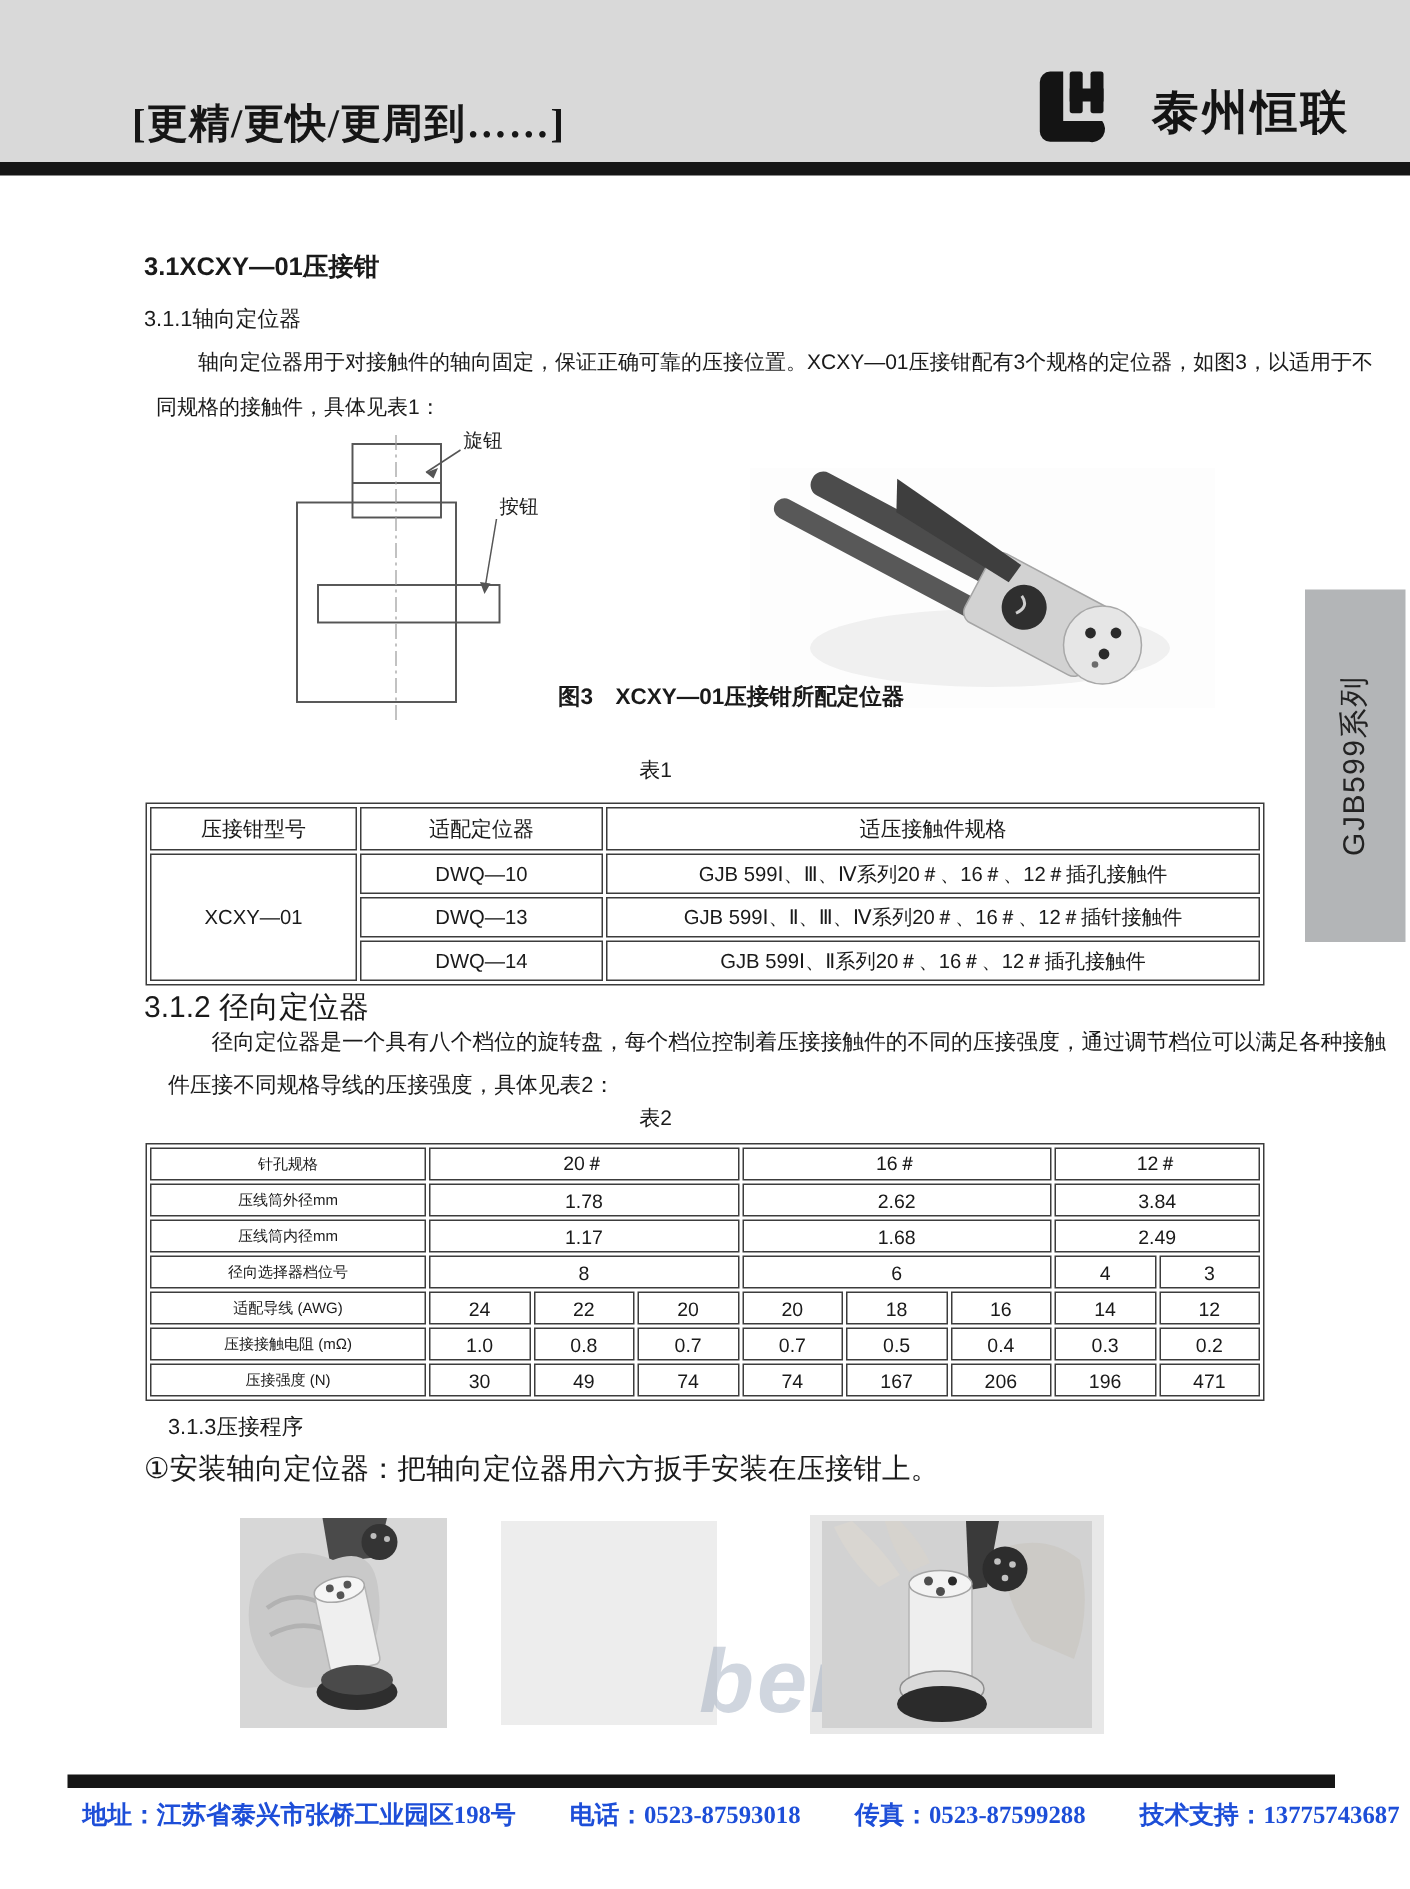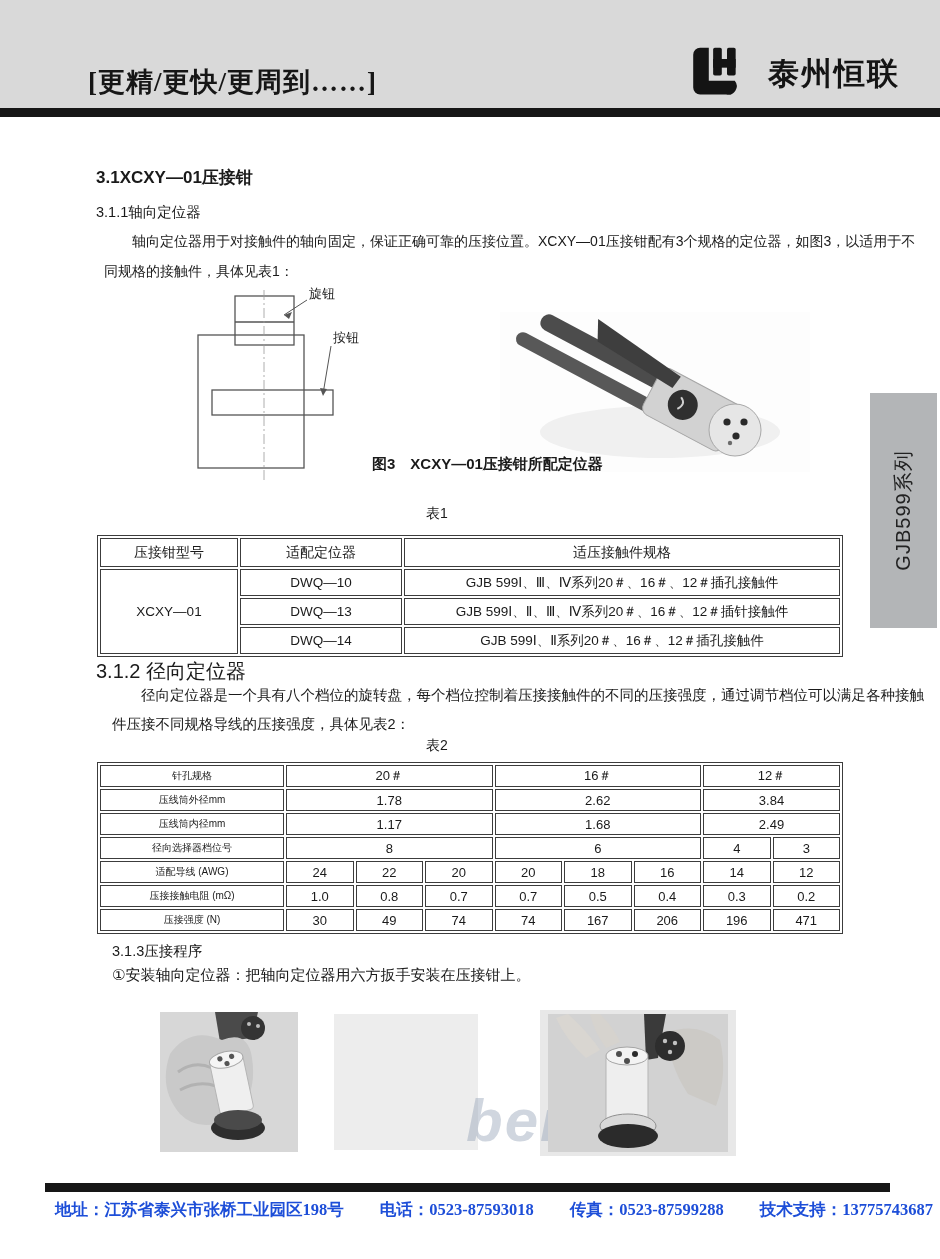--- a/index.html
+++ b/index.html
@@ -21,21 +21,21 @@
   .side-tab span{transform:rotate(-90deg);white-space:nowrap;font-size:20px;
                  letter-spacing:1px;color:#222;}
 
   
   .h31{left:96px;top:166px;font-size:17px;font-weight:700;}
   .h311{left:96px;top:203px;font-size:14.5px;}
   .p311{left:104px;top:226px;width:818px;font-size:14px;line-height:30px;text-indent:2em;}
   .h312{left:96px;top:658px;font-size:20px;}
   .p312{left:112px;top:681px;width:820px;font-size:14.5px;line-height:29px;text-indent:2em;}
   .h313{left:112px;top:942px;font-size:14.5px;}
-  .step1{left:112px;top:966px;font-size:15px;}
+  .step1{left:96px;top:966px;font-size:19px;}
   .fig3cap{left:372px;top:455px;font-size:15px;font-weight:600;}
   .tabcap{left:97px;width:680px;text-align:center;font-size:14px;}
   .t1cap{top:505px;}
   .t2cap{top:737px;}
 
   
   .dtable{left:97px;width:746px;border:1px solid #3c3c3c;background:#fff;box-sizing:border-box;}
   .dtable table{border-collapse:separate;border-spacing:2px;width:100%;table-layout:fixed;}
   .dtable th,.dtable td{border:1px solid #3c3c3c;text-align:center;vertical-align:middle;
        font-weight:400;font-size:13.5px;padding:0 2px;overflow:hidden;white-space:nowrap;}

